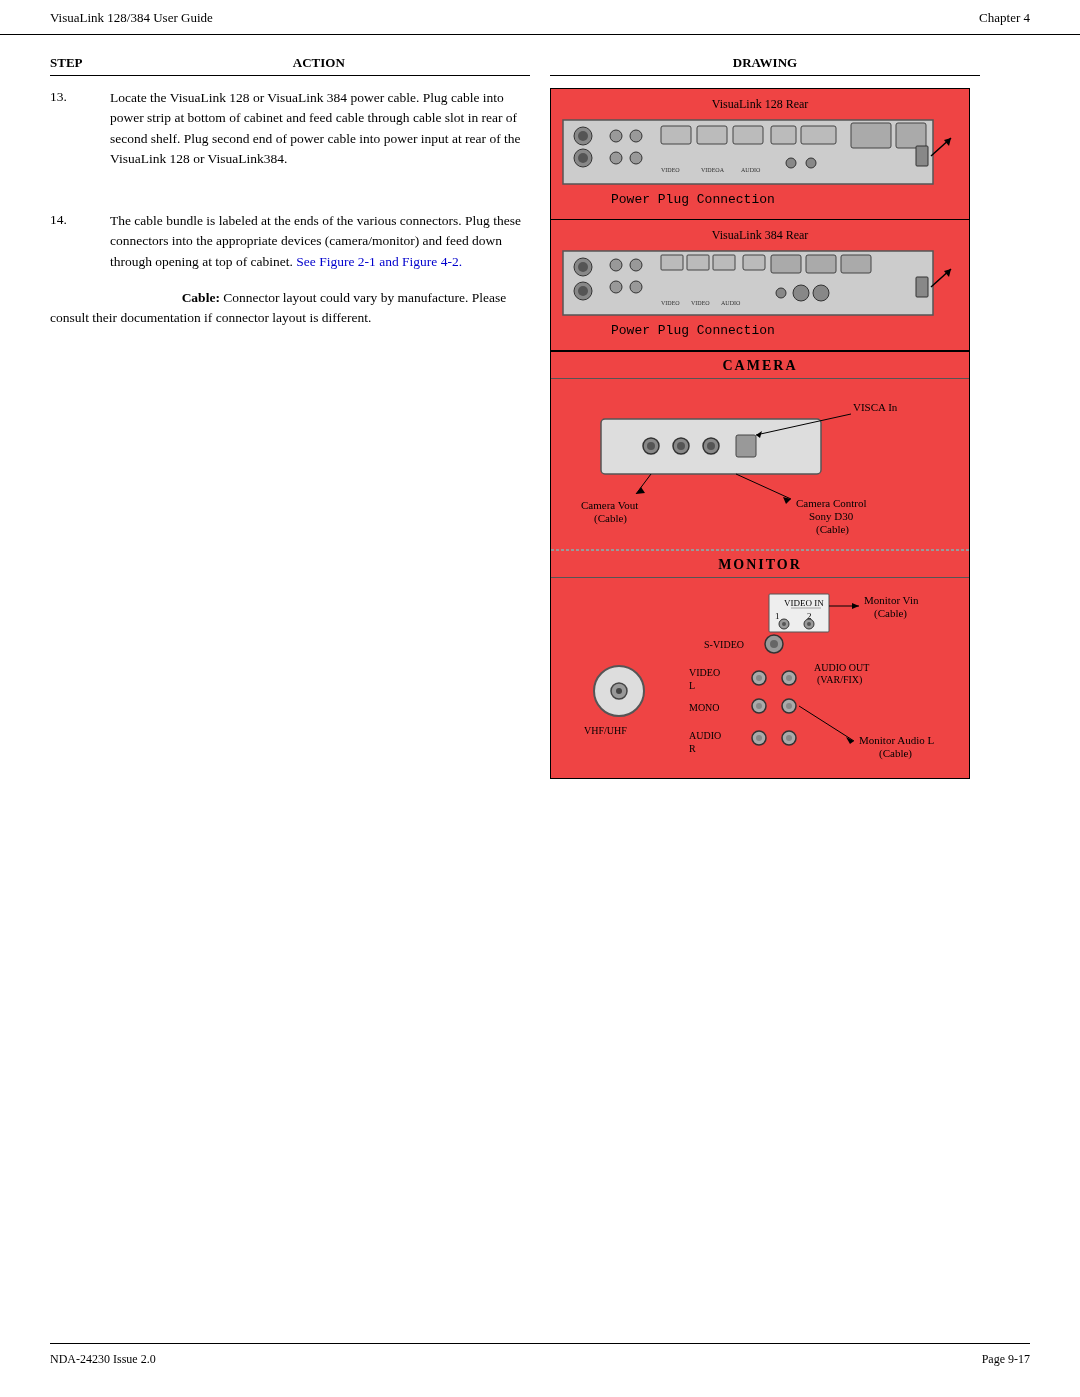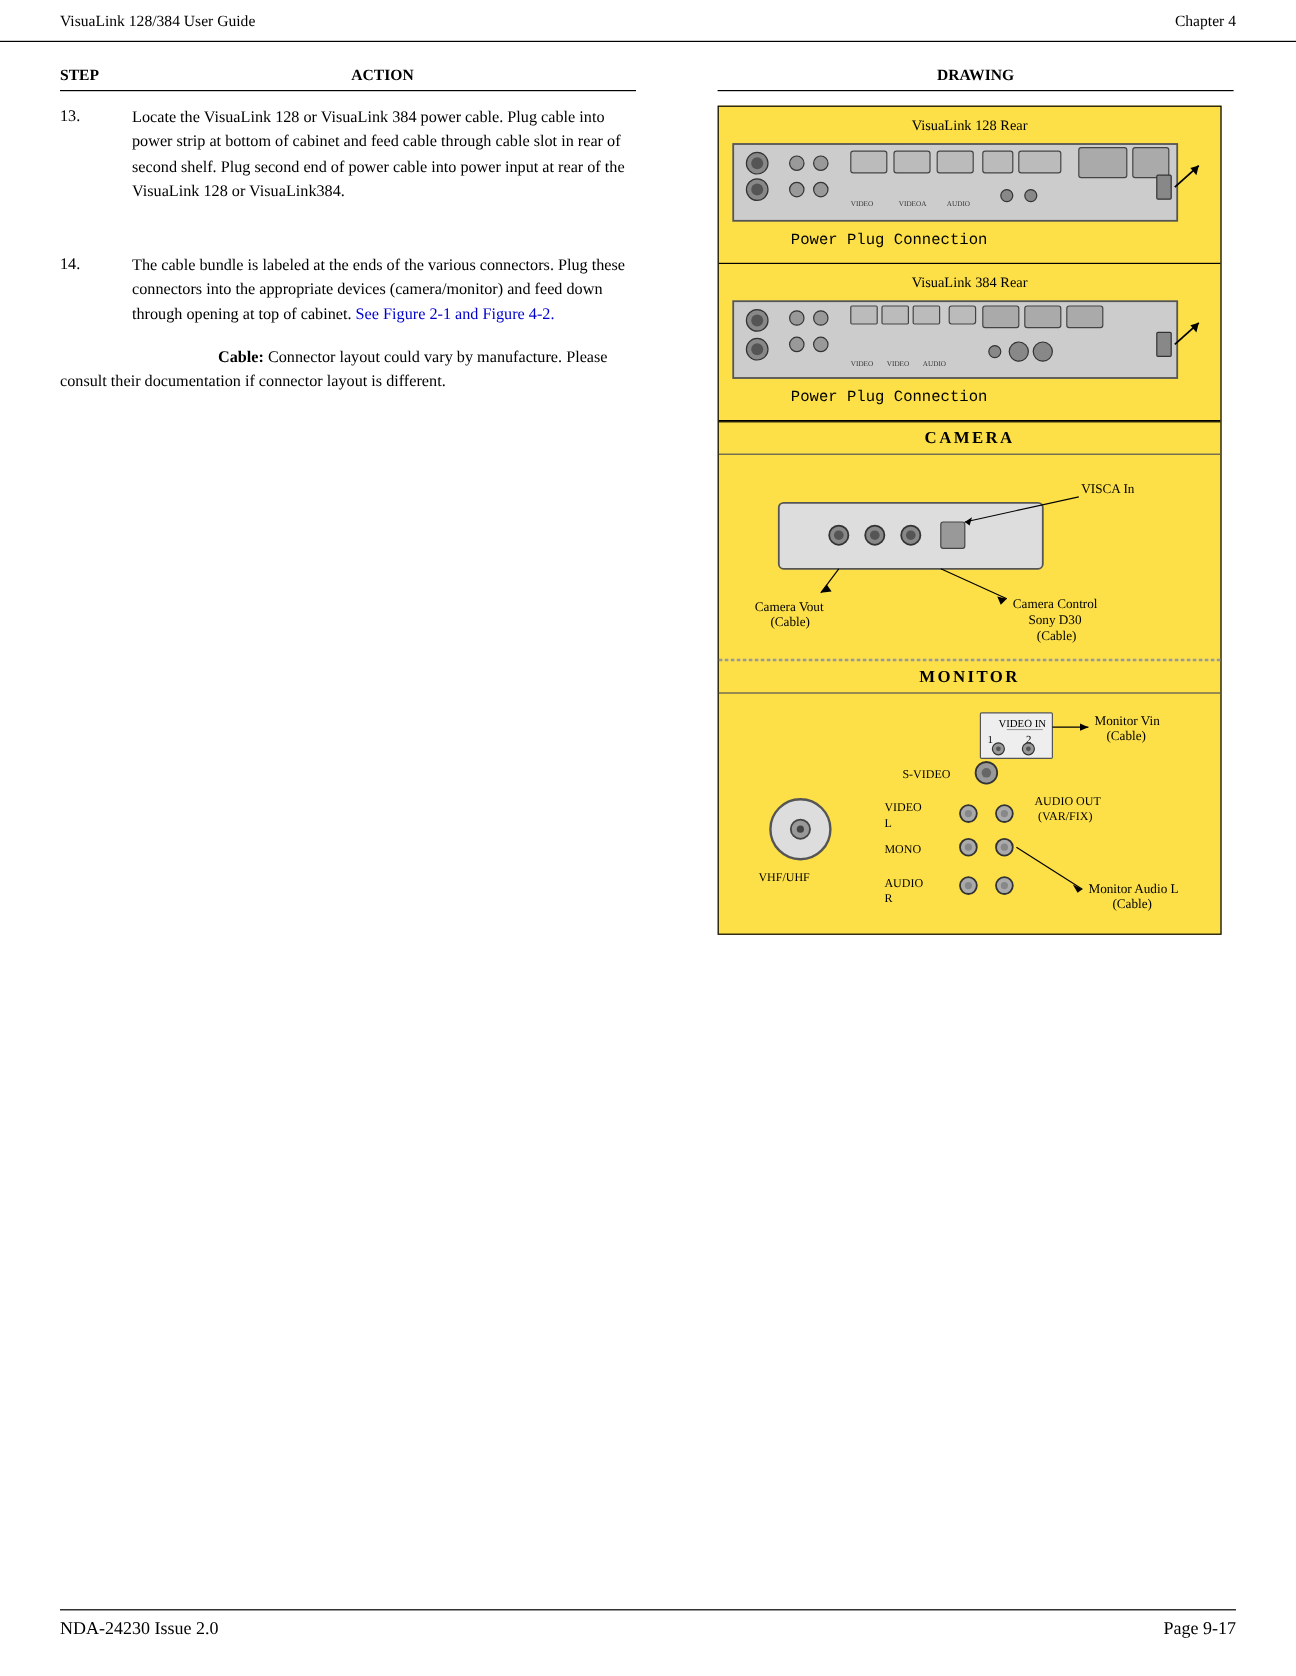--- a/index.html
+++ b/index.html
@@ -36,42 +36,41 @@
     
     .page-footer {
       position: absolute;
       bottom: 30px;
       left: 50px;
       right: 50px;
       display: flex;
       justify-content: space-between;
       border-top: 1.5px solid #000;
       padding-top: 8px;
-      font-size: 15px;
+      font-size: 12px;
     }
 
     
     .main-content {
       display: flex;
       padding: 20px 50px 0 50px;
       gap: 0;
     }
 
     
     .left-column {
       width: 500px;
       flex-shrink: 0;
       padding-right: 20px;
     }
 
     
     .right-column {
       width: 430px;
       flex-shrink: 0;
-      margin-left: 48px;
     }
 
     
     .table-header {
       display: flex;
       border-bottom: 1.5px solid #000;
       margin-bottom: 12px;
       padding-bottom: 4px;
     }
     .col-step {
@@ -109,21 +108,21 @@
     .step-action {
       width: 440px;
       font-size: 13.5px;
       line-height: 1.5;
     }
 
     
     .drawing-panel {
       border: 1.5px solid #000;
       width: 420px;
-      background: #fde047;
+      background: #ef4444;
     }
 
     
     .device-section {
       padding: 8px 10px;
       border-bottom: 1px solid #000;
     }
     .device-label {
       font-size: 12px;
       text-align: center;

